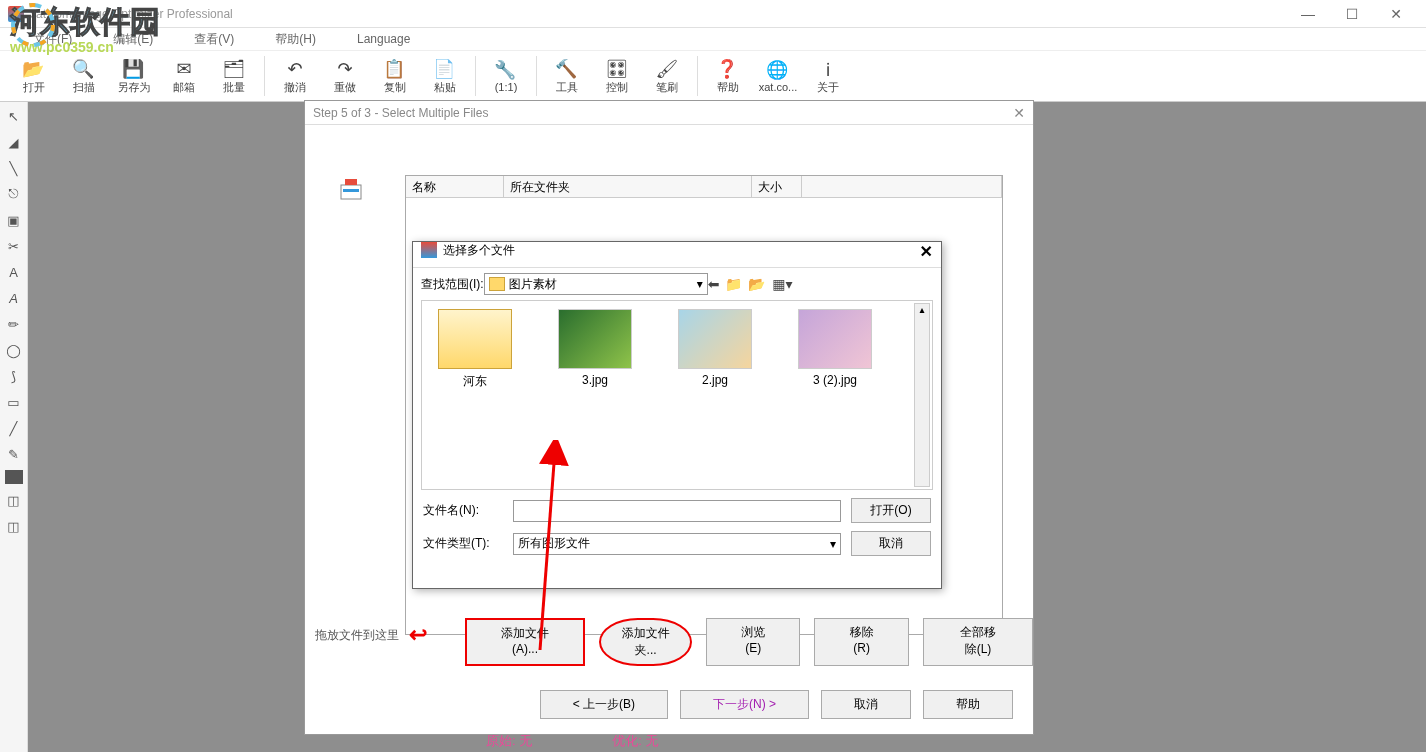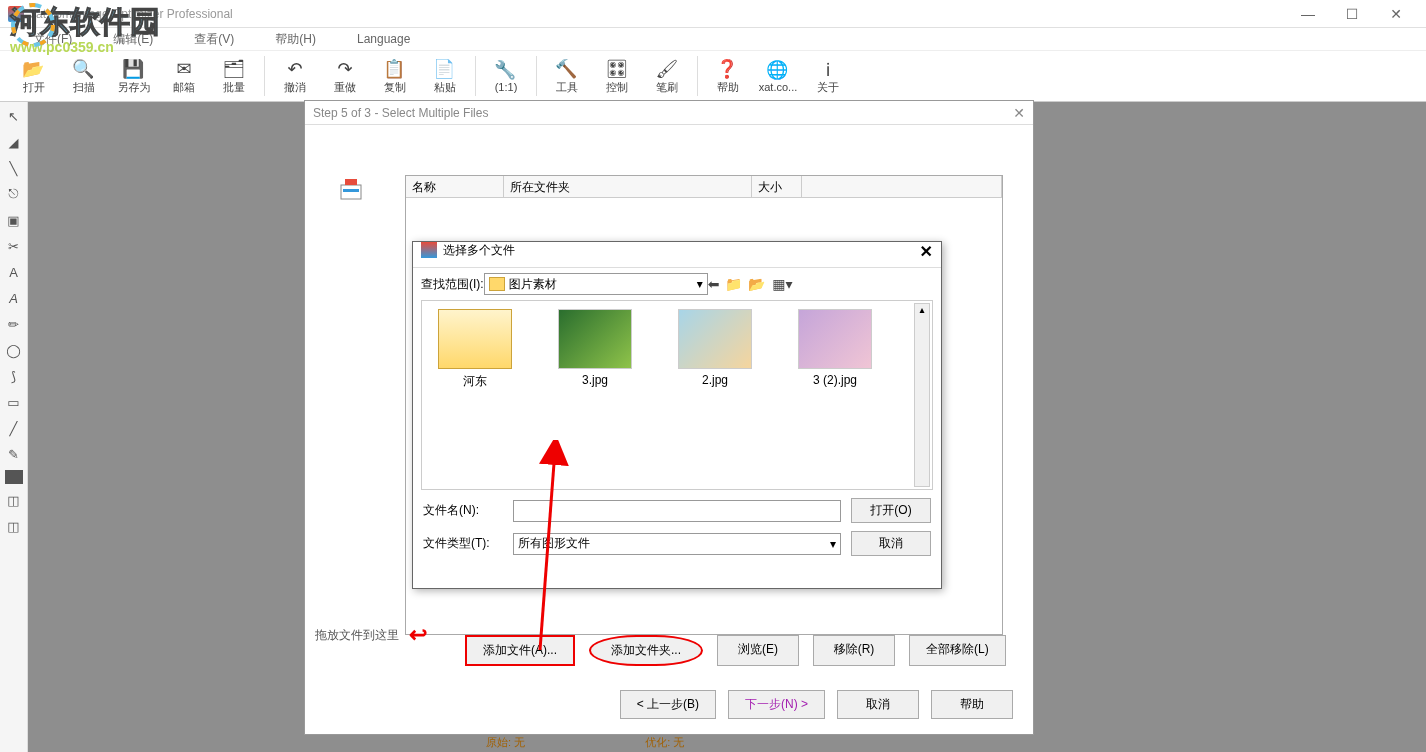--- a/index.html
+++ b/index.html
@@ -33,21 +33,21 @@
 .step-dialog .dlg-title { height: 24px; background: #fff; border-bottom: 1px solid #ddd; display: flex; align-items: center; padding: 0 8px; font-size: 12px; color: #888; }
 .step-dialog .dlg-title .close { margin-left: auto; cursor: pointer; font-size: 14px; }
 .step-body { padding: 40px 20px 0 20px; position: relative; height: calc(100% - 24px); }
 .step-icon { position: absolute; left: 30px; top: 50px; width: 32px; height: 32px; display: flex; align-items: center; justify-content: center; font-size: 24px; }
 .file-table { position: absolute; left: 100px; top: 50px; width: 598px; height: 460px; border: 1px solid #aaa; background: #fff; }
 .ft-header { display: flex; height: 22px; border-bottom: 1px solid #ccc; background: #f7f7f7; font-size: 12px; }
 .ft-header div { padding: 3px 6px; border-right: 1px solid #ccc; }
 .drag-area { position: absolute; left: 10px; bottom: 86px; font-size: 12px; color: #555; display: flex; align-items: center; gap: 10px; }
 .btn-row { position: absolute; left: 160px; bottom: 68px; display: flex; gap: 14px; }
 .btn-row2 { position: absolute; right: 20px; bottom: 15px; display: flex; gap: 12px; }
-.btn { padding: 5px 16px; font-size: 12px; background: #f0f0f0; border: 1px solid #aaa; cursor: pointer; min-width: 82px; text-align: center; }
+.btn { padding: 5px 32px; font-size: 12px; background: #f0f0f0; border: 1px solid #aaa; cursor: pointer; min-width: 82px; text-align: center; }
 .btn.highlight-red { border: 2px solid #e00; }
 .btn-row .btn:nth-child(2) { border: 2px solid #e00; border-radius: 50% / 60%; padding: 5px 20px; }
 .btn.disabled { color: #a21caf; }
 
 
 .browser-dialog { position: absolute; left: 412px; top: 241px; width: 530px; height: 348px; background: #fff; border: 1px solid #666; z-index: 20; box-shadow: 2px 2px 8px rgba(0,0,0,0.3); }
 .bd-title { height: 26px; background: #fff; border-bottom: 1px solid #ddd; display: flex; padding: 0 8px; font-size: 12px; }
 .bd-title .ico { width: 16px; height: 16px; margin-right: 6px; background: linear-gradient(#e74c3c,#3498db); }
 .bd-title .close { margin-left: auto; font-size: 16px; cursor: pointer; font-weight: bold; }
 .bd-toolbar { height: 32px; display: flex; align-items: center; padding: 0 8px; font-size: 12px; }
@@ -57,21 +57,21 @@
 .bd-nav-icons { display: flex; gap: 6px; font-size: 14px; color: #444; }
 .bd-nav-icons span { cursor: pointer; }
 .bd-files { height: 190px; border: 1px solid #ccc; margin: 0 8px; padding: 8px; display: flex; gap: 30px; overflow: hidden; position: relative; }
 .file-item { display: flex; flex-direction: column; align-items: center; width: 90px; font-size: 12px; gap: 4px; }
 .thumb { width: 74px; height: 60px; border: 1px solid #ccc; background: #f0f0f0; display: flex; align-items: center; justify-content: center; overflow: hidden; }
 .thumb.folder { background: linear-gradient(#fff4cc,#ffd86b); border: 1px solid #cca33a; }
 .bd-bottom { padding: 8px 10px; display: grid; grid-template-columns: 80px 1fr 80px; gap: 8px 10px; align-items: center; font-size: 12px; }
 .bd-bottom input, .bd-bottom select { height: 22px; border: 1px solid #999; padding: 0 4px; font-size: 12px; width: 100%; }
 .bd-bottom .btn { min-width: 70px; padding: 3px 10px; }
 
-.bottom-bar { position: absolute; left: 484px; bottom: 0; display: flex; gap: 120px; font-size: 11px; color: #a16207; padding: 2px; }
+.bottom-bar { position: absolute; left: 484px; bottom: 0; display: flex; gap: 80px; font-size: 13px; color: #ec4899; padding: 2px; }
 
 .red-arrow { position: absolute; left: 520px; top: 440px; z-index: 25; pointer-events: none; }
 .curve-arrow { color: #e00; font-size: 22px; font-weight: bold; }
 </style>
 </head>
 <body>
 
 <div class="watermark">
   <svg class="wm-logo" viewBox="0 0 46 46">
       <circle cx="23" cy="23" r="20" fill="none" stroke="#6bc6e8" stroke-width="4" stroke-dasharray="12 6"></circle>

